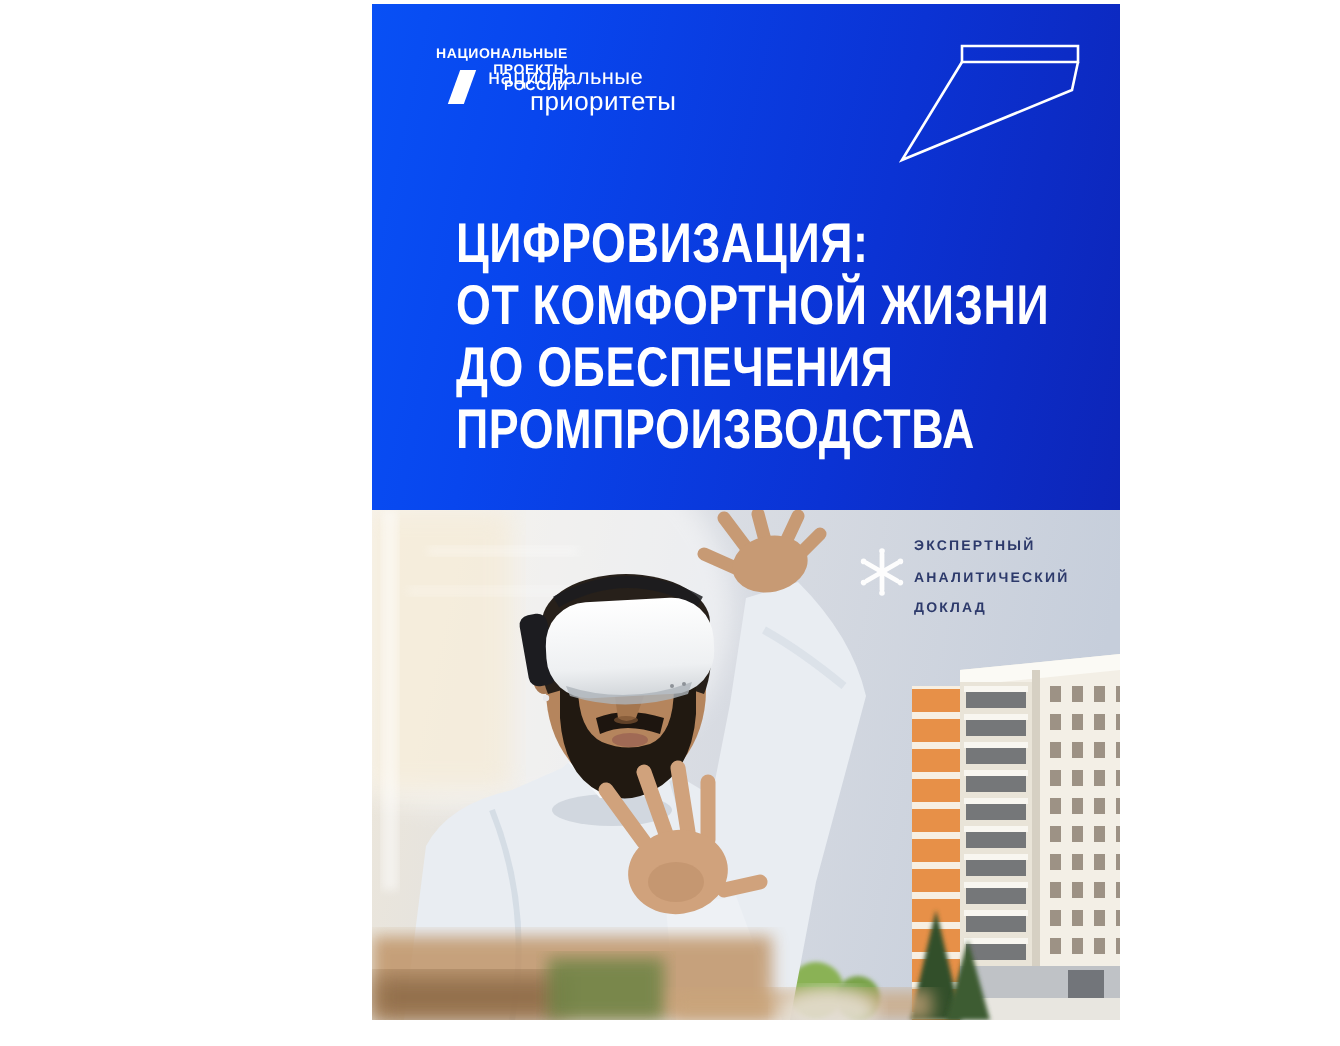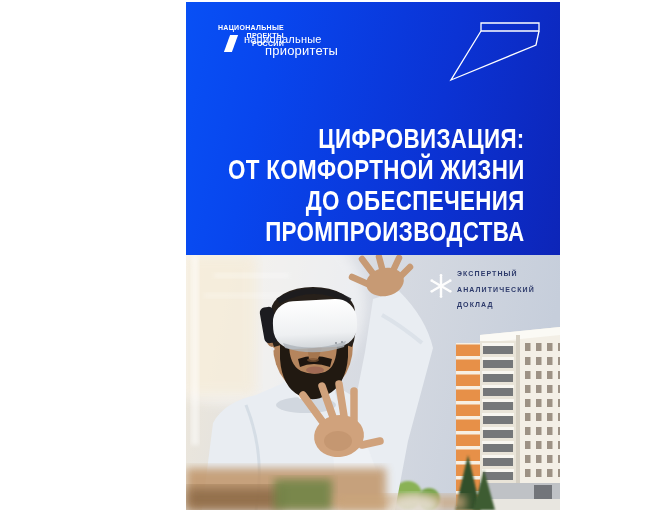--- a/index.html
+++ b/index.html
@@ -29,21 +29,21 @@
   
   .brand-right { position:absolute; right:0; top:0; width:120px; height:86px; }
   .brand-right svg { position:absolute; left:258px; top:18px; }
   .brand-right { left:0; }  
   .br-lines {
     position:absolute; right:22px; top:22px; text-align:right;
     color:#ffffff; font-weight:700; font-size:7px; line-height:7.8px; letter-spacing:.3px; white-space:nowrap;
   }
 
   
-  .cover-title { position:absolute; left:42px; top:121px; color:#ffffff;text-align:right; }
+  .cover-title { position:absolute; left:42px; top:104px; color:#ffffff; }
   .title-line {
     font-size:28px; font-weight:700; line-height:31px; letter-spacing:.4px;
     white-space:nowrap; transform:scaleX(.8); transform-origin:0 0;
   }
 
   
   .cover-photo { position:absolute; left:0; top:253px; width:374px; height:255px; overflow:hidden; }
   .photo-art { position:absolute; left:0; top:0; width:374px; height:255px; }
 
   

